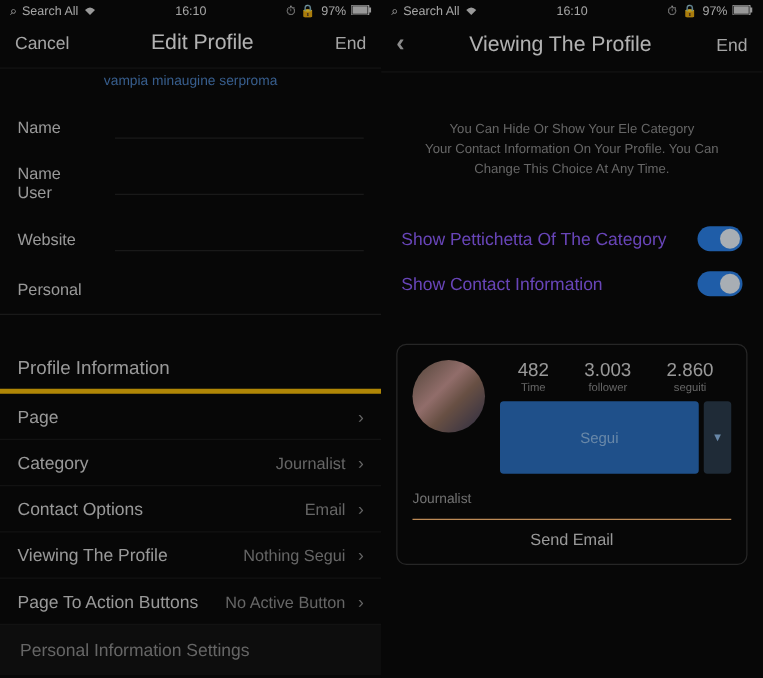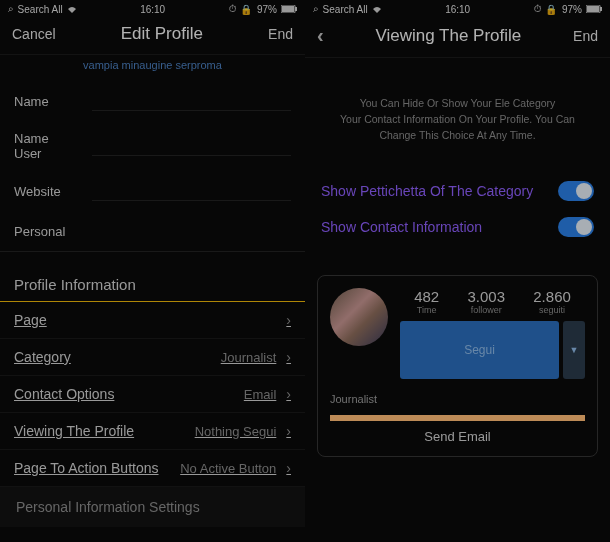--- a/index.html
+++ b/index.html
@@ -88,33 +88,32 @@
     .form-row .input-area {
       flex: 1;
       border-bottom: 1px solid #222;
       height: 20px;
       font-size: 13px;
       color: #ccc;
     }
     .section-header {
       font-size: 15px;
       color: #ccc;
-      padding: 24px 14px 8px;
+      padding: 34px 14px 8px;
       border-top: 1px solid #222;
-      border-bottom: 1px solid #eab308;
+      border-bottom: 4px solid #eab308;
     }
     .list-row {
       display: flex;
       justify-content: space-between;
       align-items: center;
       padding: 10px 14px;
       border-bottom: 1px solid #181818;
       font-size: 14px;
       color: #ccc;
-      text-decoration: underline;
     }
     .list-row .value {
       color: #888;
       font-size: 13px;
     }
     .chev {
       color: #888;
       margin-left: 10px;
       font-size: 14px;
     }
@@ -224,21 +223,21 @@
       color: #8bb5e0;
       font-size: 9px;
     }
     .job-label {
       font-size: 11px;
       color: #999;
       margin-top: 14px;
     }
     .send-email {
       margin-top: 10px;
-      border-top: 6px solid #fdba74;
+      border-top: 1px solid #fdba74;
       text-align: center;
       padding: 8px 0 0;
       font-size: 13px;
       color: #ccc;
     }
   </style>
 </head>
 <body>
 
 <div class="screen">

